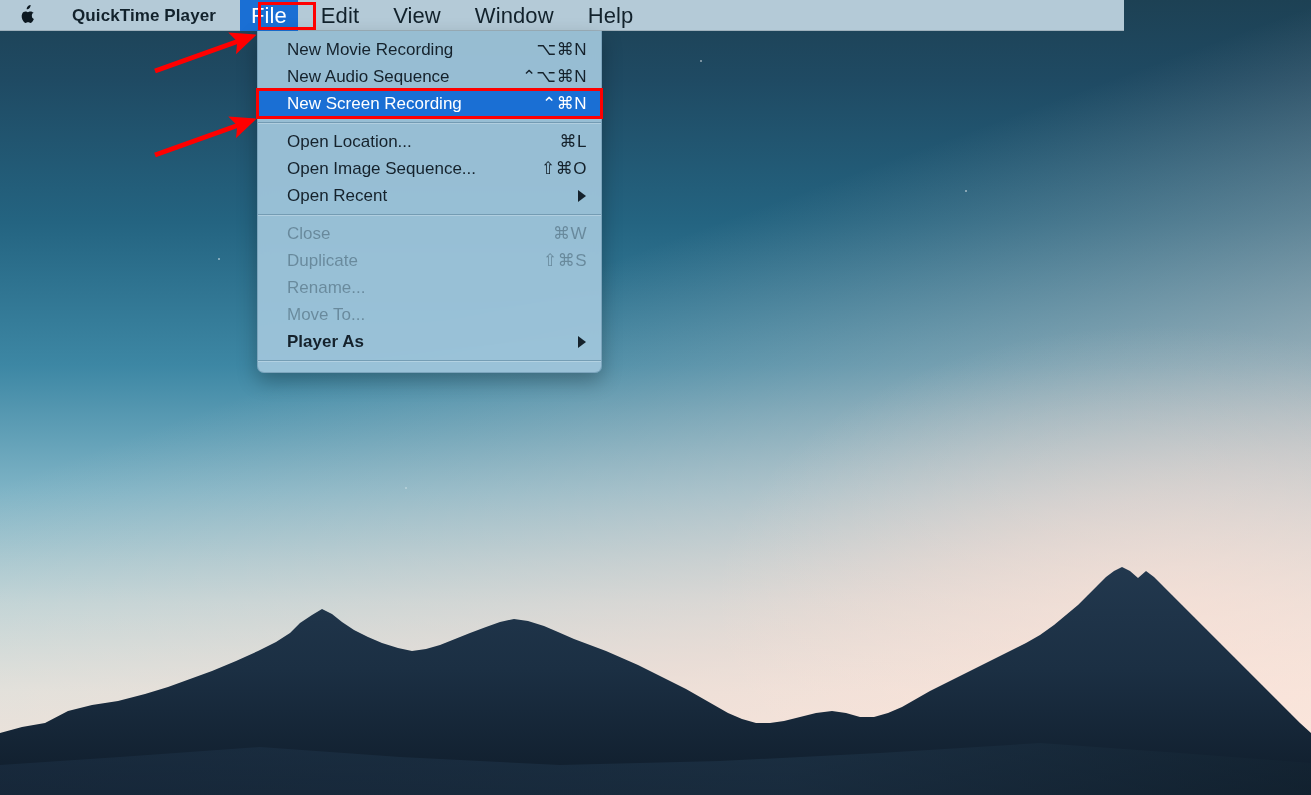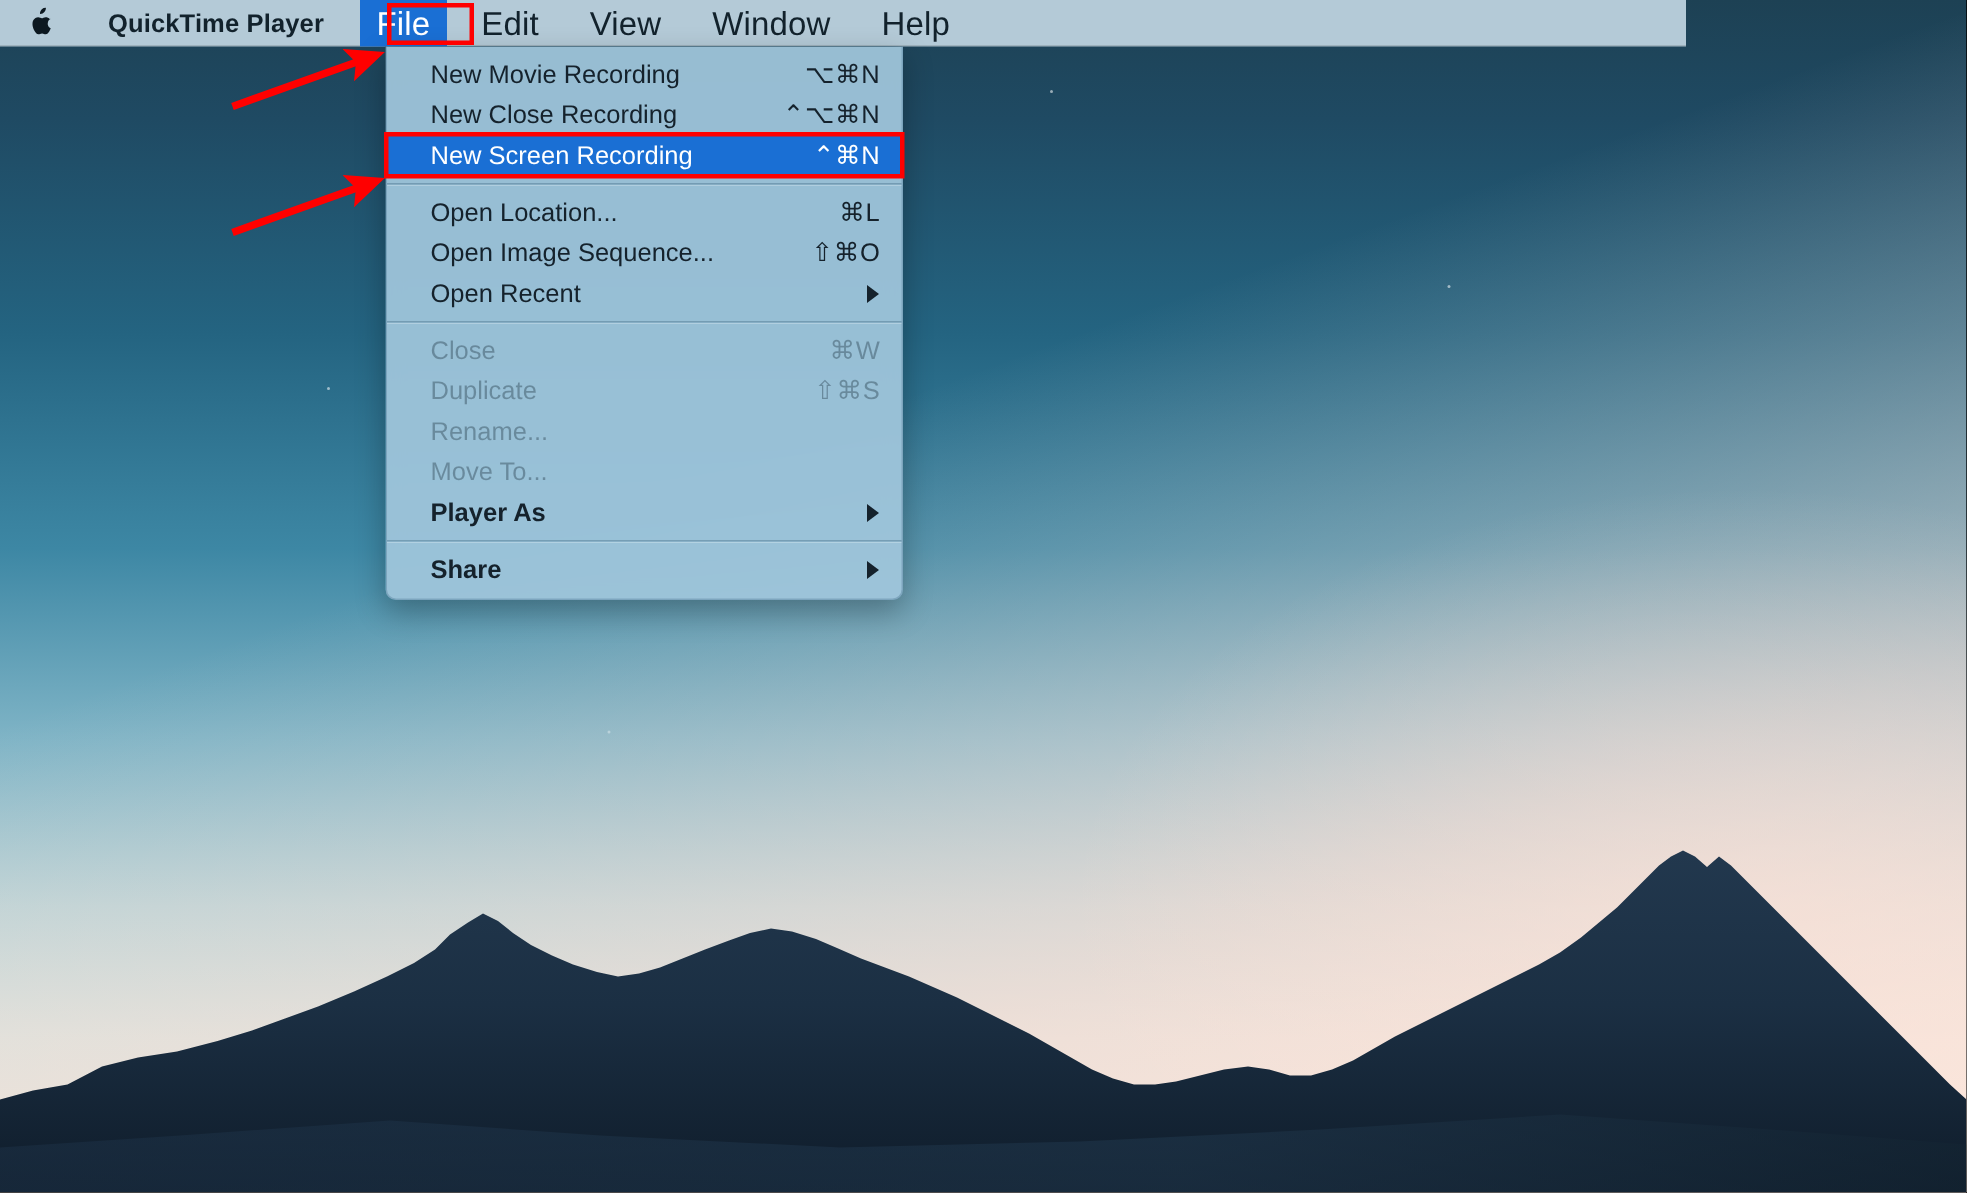--- a/index.html
+++ b/index.html
@@ -190,21 +190,21 @@
   <div class="mb-item">Help</div>
 </div>
 
 <div id="file-menu">
     <div class="menu-row">
       <span class="label">New Movie Recording</span>
       <span class="spacer"></span>
       <span class="shortcut">⌥⌘N</span>
     </div>
     <div class="menu-row">
-      <span class="label">New Close Recording</span>
+      <span class="label">New Audio Sequence</span>
       <span class="spacer"></span>
       <span class="shortcut">⌃⌥⌘N</span>
     </div>
     <div class="menu-row selected">
       <span class="label">New Screen Recording</span>
       <span class="spacer"></span>
       <span class="shortcut">⌃⌘N</span>
     </div>
     <div class="menu-sep"></div>
     <div class="menu-row">
@@ -240,25 +240,20 @@
     <div class="menu-row disabled">
       <span class="label">Move To...</span>
       <span class="spacer"></span>
     </div>
     <div class="menu-row bold">
       <span class="label">Player As</span>
       <span class="spacer"></span>
       <span class="submenu-arrow"></span>
     </div>
     <div class="menu-sep"></div>
-    <div class="menu-row bold">
-      <span class="label">Share</span>
-      <span class="spacer"></span>
-      <span class="submenu-arrow"></span>
-    </div>
   </div>
 
 <div class="mb-highlight-box"></div>
 <div class="menu-highlight-box"></div>
 
 <svg id="annotations" viewBox="0 0 1311 795">
   <defs>
     <marker id="redhead" markerWidth="5.2" markerHeight="4.6" refX="3.8" refY="2.3" orient="auto">
       <path d="M0,0 L5.2,2.3 L0,4.6 L1.1,2.3 Z" fill="#ff0000"></path>
     </marker>

